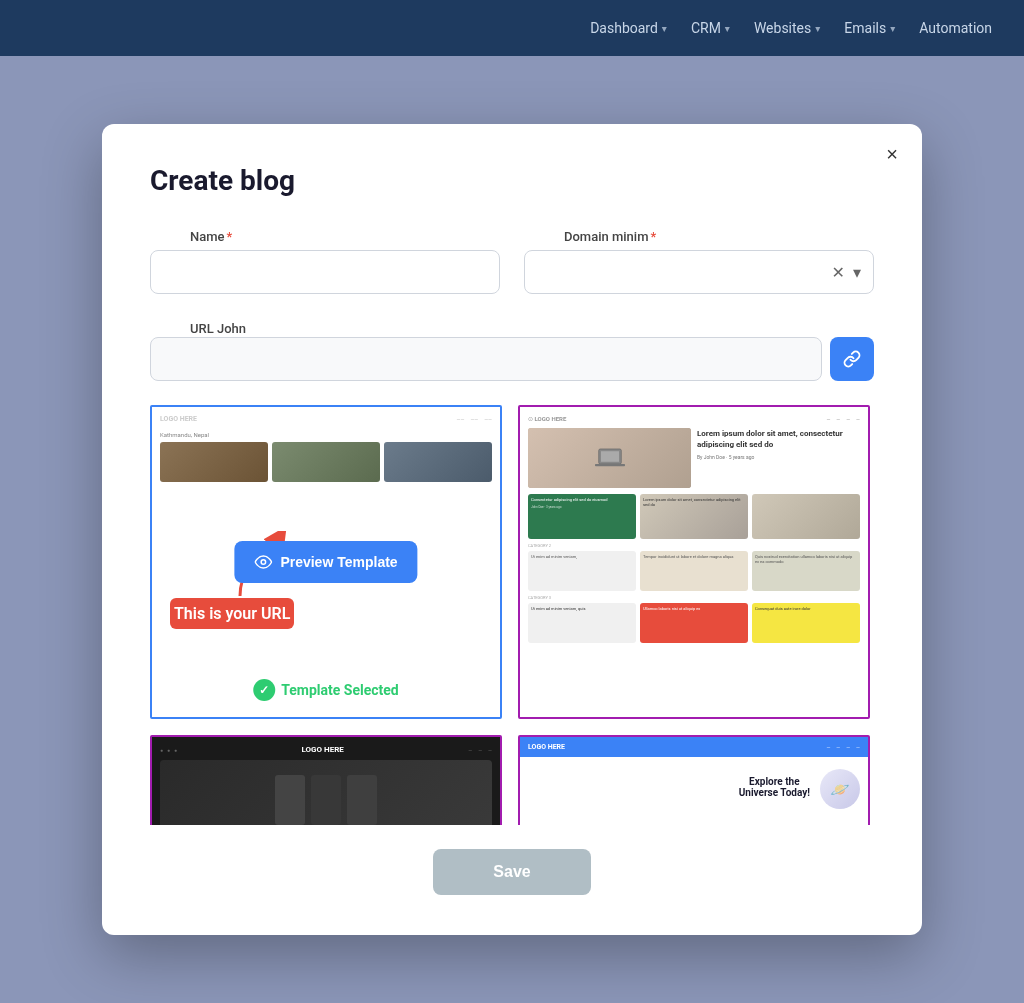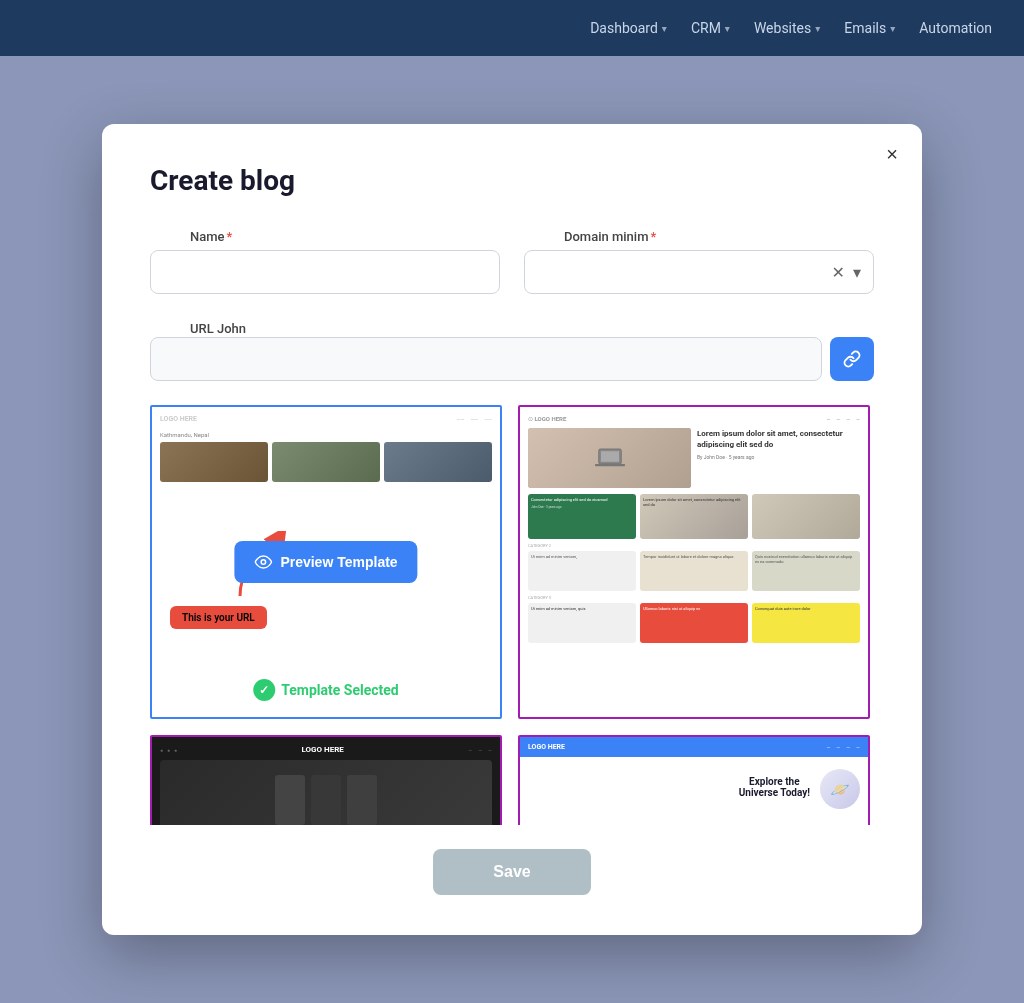--- a/index.html
+++ b/index.html
@@ -242,24 +242,24 @@
     }
 
     .tmpl1-logo {
       font-size: 7px;
       font-weight: bold;
       color: #ccc;
     }
 
     .url-badge {
       background: #e74c3c;
-      color: #000000;
-      font-size: 10px;
+      color: #ffffff;
+      font-size: 16px;
       font-weight: 600;
-      padding: 6px 12px;
+      padding: 6px 4px;
       border-radius: 6px;
       white-space: nowrap;
     }
 
     
     .preview-btn-overlay {
       position: absolute;
       top: 50%;
       left: 50%;
       transform: translate(-50%, -50%);

